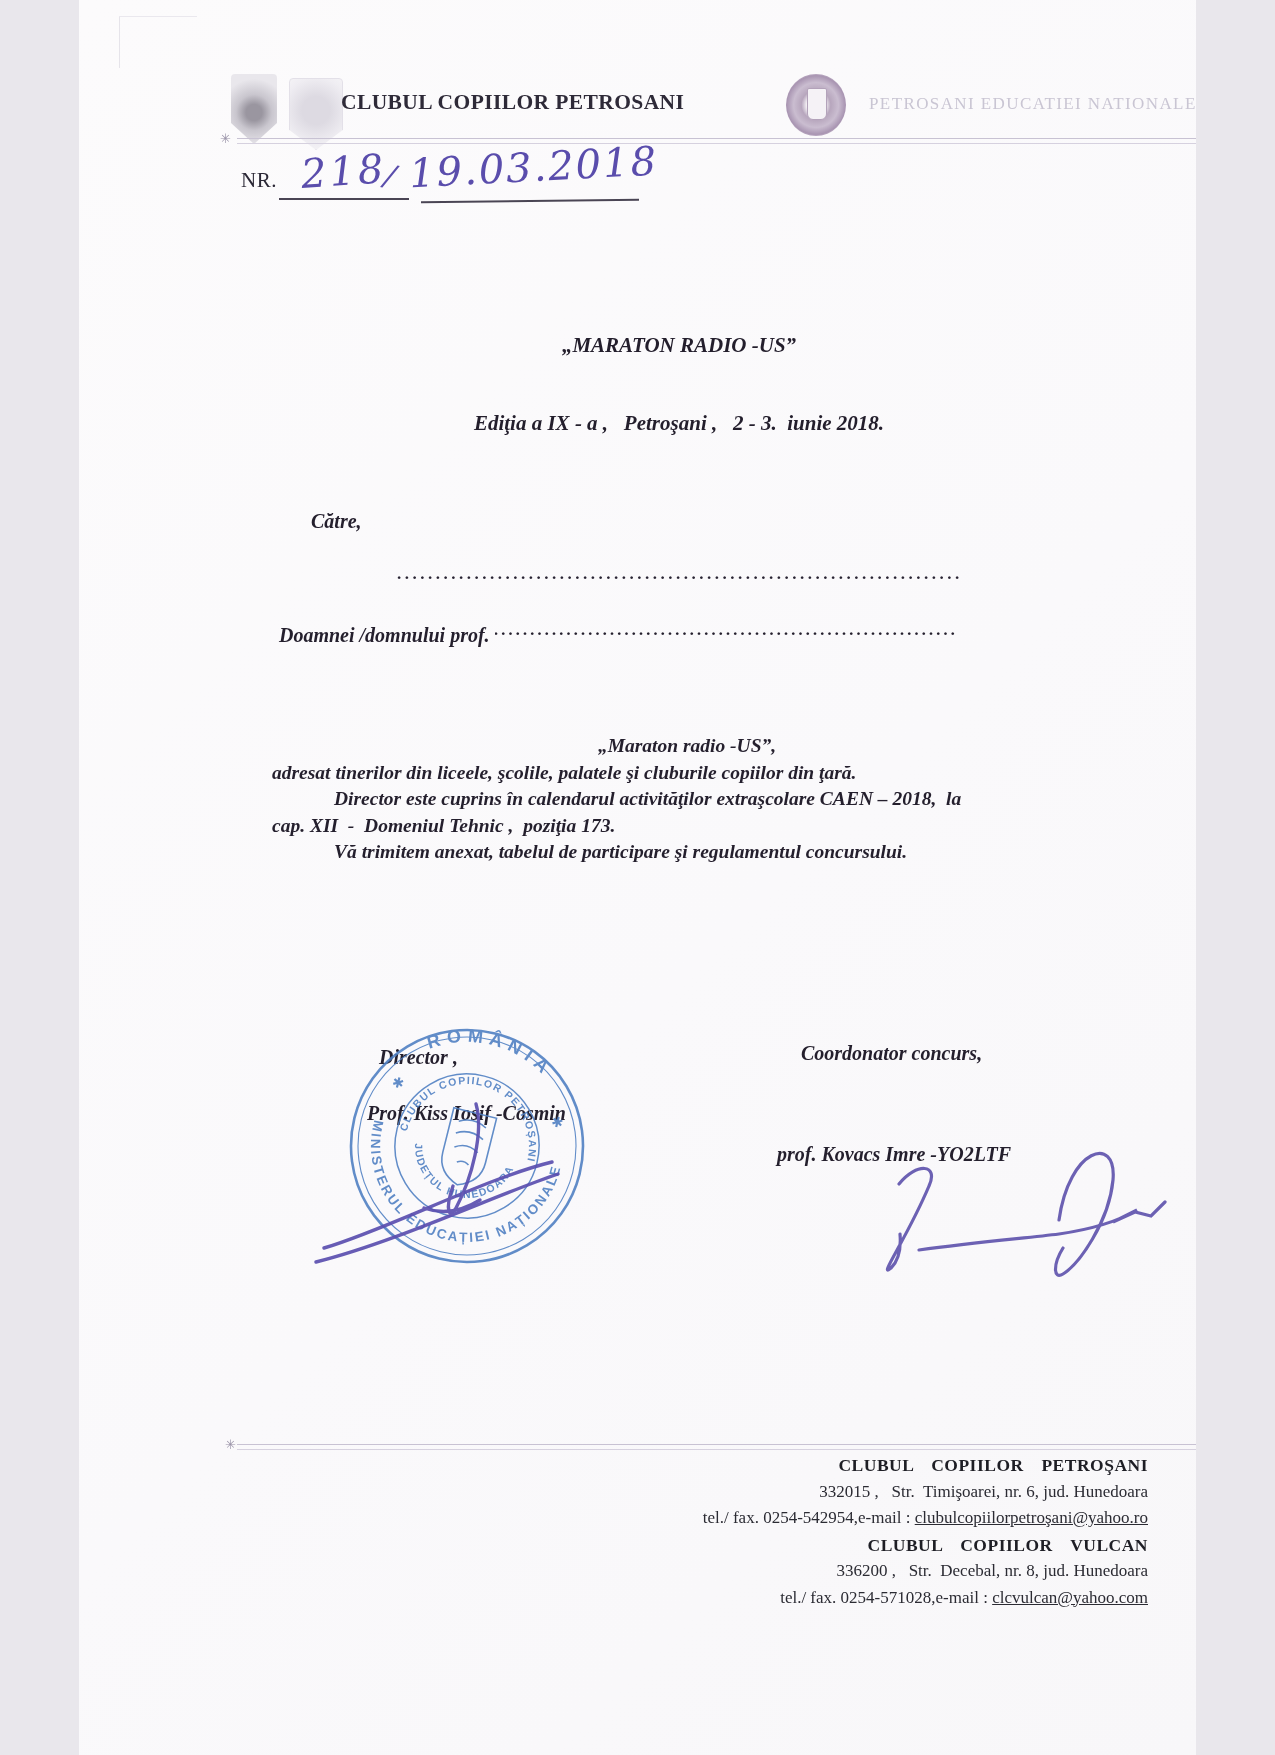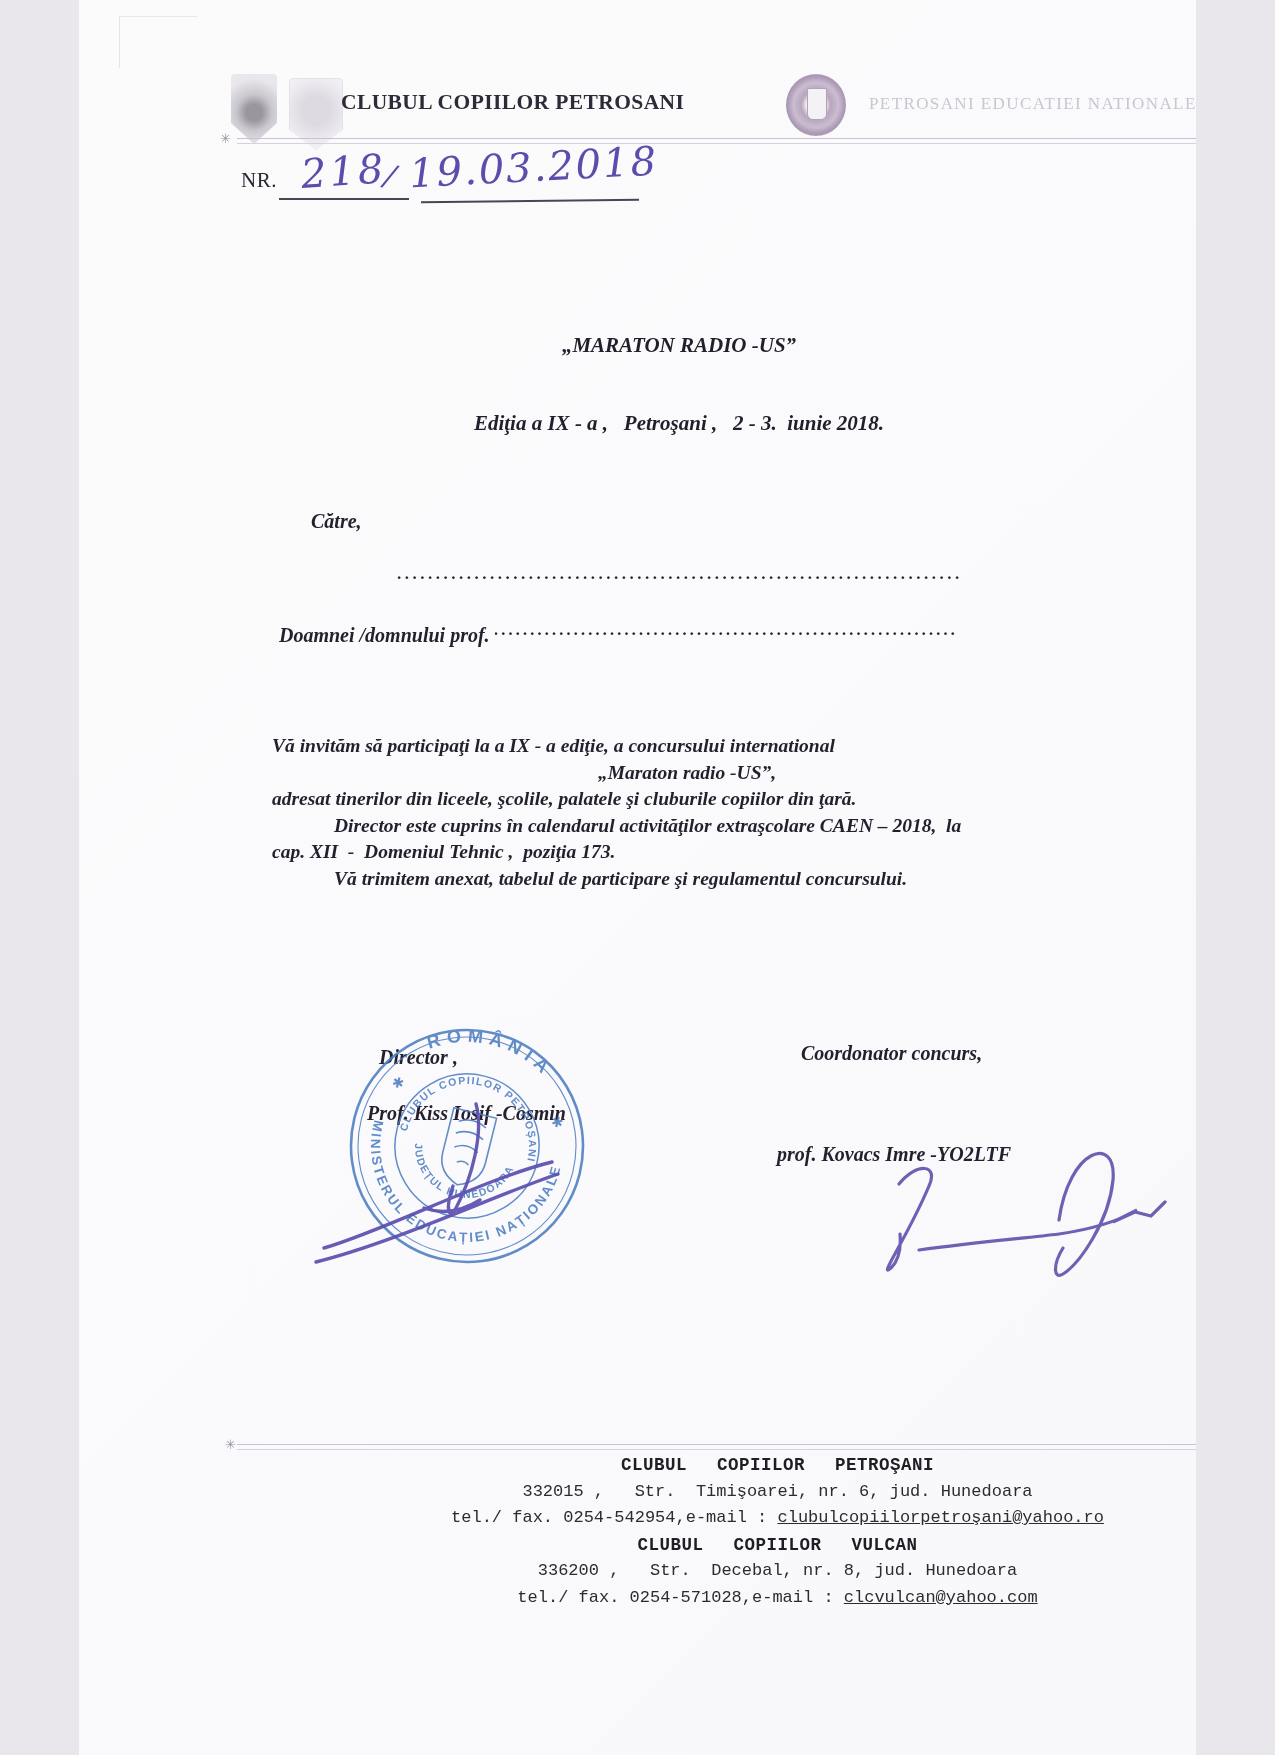--- a/index.html
+++ b/index.html
@@ -98,22 +98,22 @@
   .sig-role-left  { left:300px; top:1046px; }
   .sig-name-left  { left:288px; top:1102px; }
   .sig-role-right { left:722px; top:1042px; }
   .sig-name-right { left:698px; top:1143px; }
 
   .stamp-wrap { left:262px; top:1020px; width:252px; height:252px; opacity:0.88; }
   .sigsvg { pointer-events:none; }
 
   
   .footer-block {
-    left:316px; top:1452px; width:765px; text-align:center;
-    font-family:Liberation Mono, monospace; font-size:17px; line-height:26.5px;
+    left:304px; top:1452px; width:765px; text-align:right;
+    font-family:Liberation Serif, serif; font-size:17px; line-height:26.5px;
     color:#2b2b33;
   }
   .footer-block div { white-space:pre; }
   .ftr-org { font-weight:bold; font-size:17.5px; letter-spacing:0.5px; word-spacing:4px; color:#1e1e25; }
   .ftr-email { text-decoration:underline; }
 </style>
 </head>
 <body>
 
 <div class="page">
@@ -141,21 +141,20 @@
     <div>Ediţia a IX - a ,   Petroşani ,   2 - 3.  iunie 2018.</div>
   </div>
 
   <div class="abs catre bi">Către,</div>
   <div class="abs dotline">..............................................................................</div>
   <div class="abs prof-line bi">
     <span>Doamnei /domnului prof. </span><span class="prof-dots">..................................................................</span>
   </div>
 
   <div class="abs body-block">
-    <div>Vă invităm să participaţi la a IX - a ediţie, a concursului international</div>
     <div class="body-center">„Maraton radio -US”,</div>
     <div>adresat tinerilor din liceele, şcolile, palatele şi cluburile copiilor din ţară.</div>
     <div class="body-indent">Director este cuprins în calendarul activităţilor extraşcolare CAEN – 2018,  la</div>
     <div>cap. XII  -  Domeniul Tehnic ,  poziţia 173.</div>
     <div class="body-indent">Vă trimitem anexat, tabelul de participare şi regulamentul concursului.</div>
   </div>
 
   <div class="abs sig sig-role-left">Director ,</div>
   <div class="abs sig sig-name-left">Prof. Kiss Iosif -Cosmin</div>
   <div class="abs sig sig-role-right">Coordonator concurs,</div>

